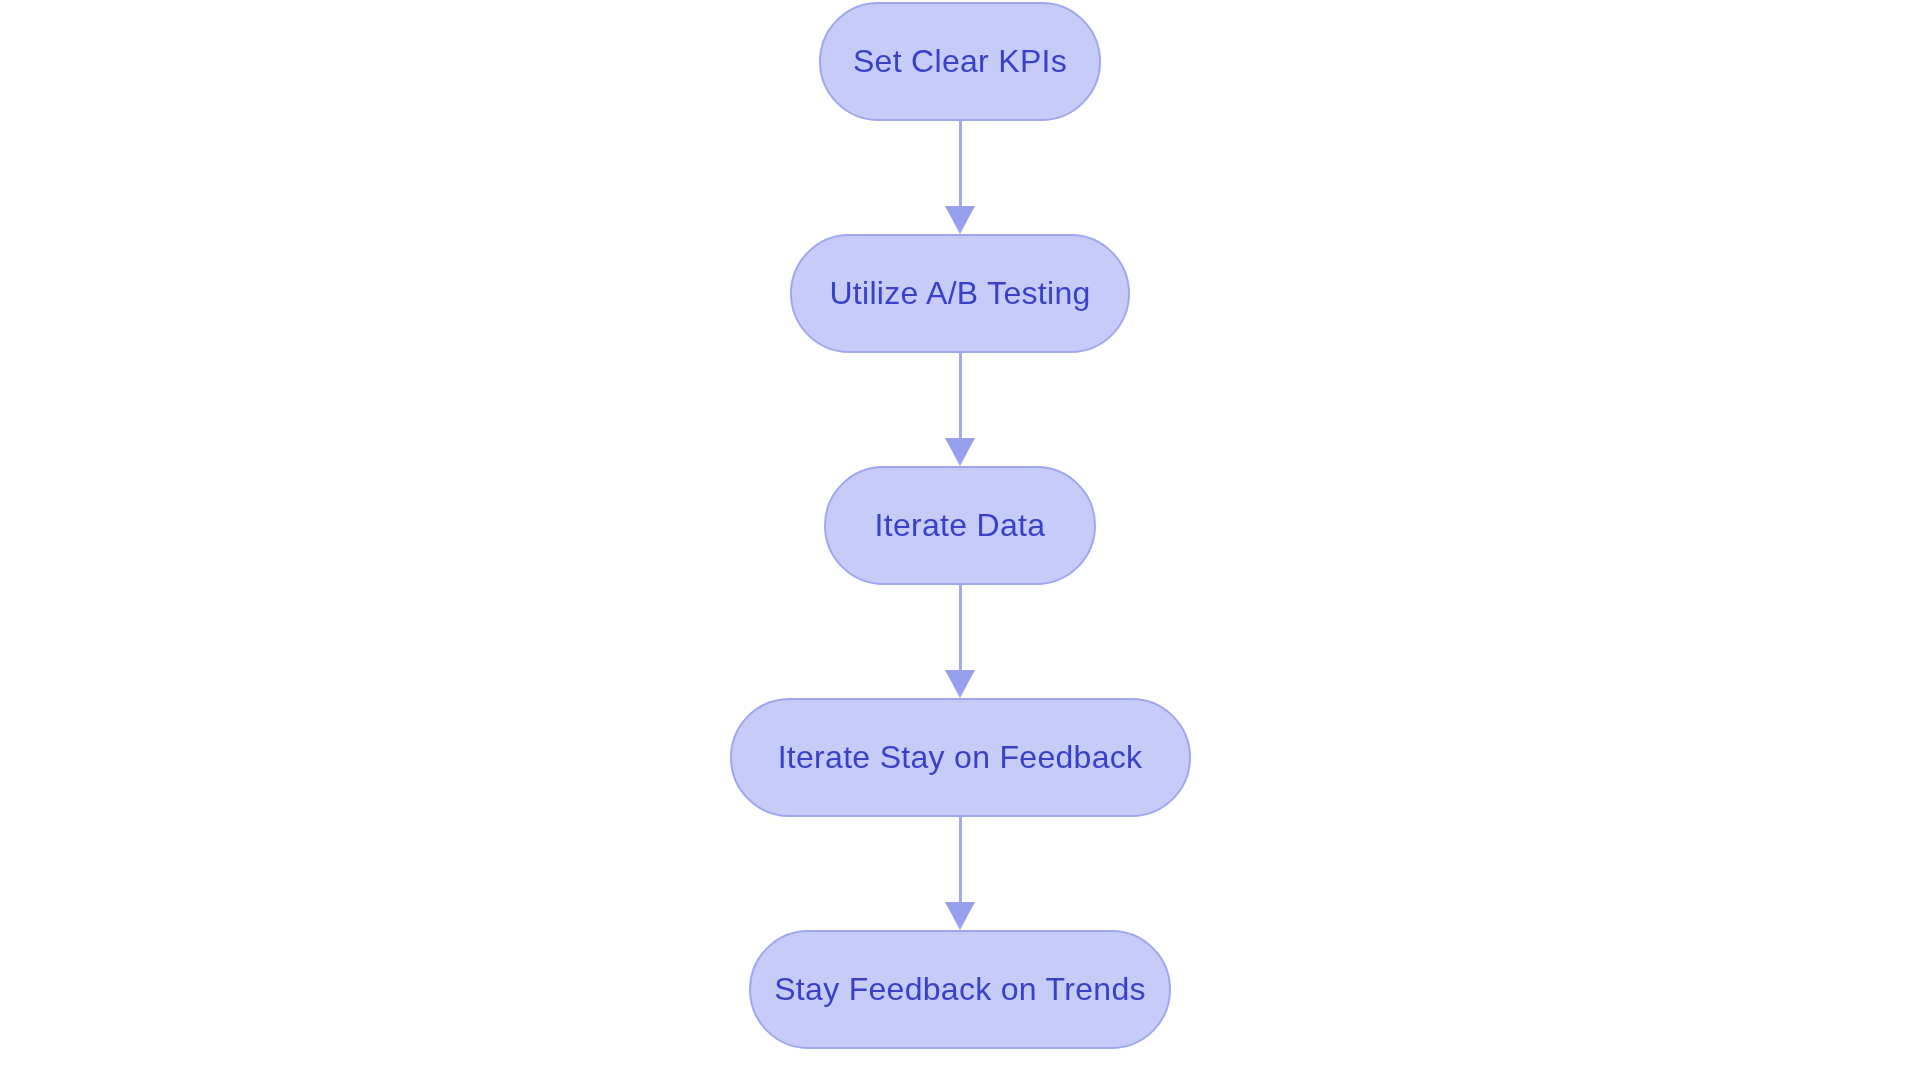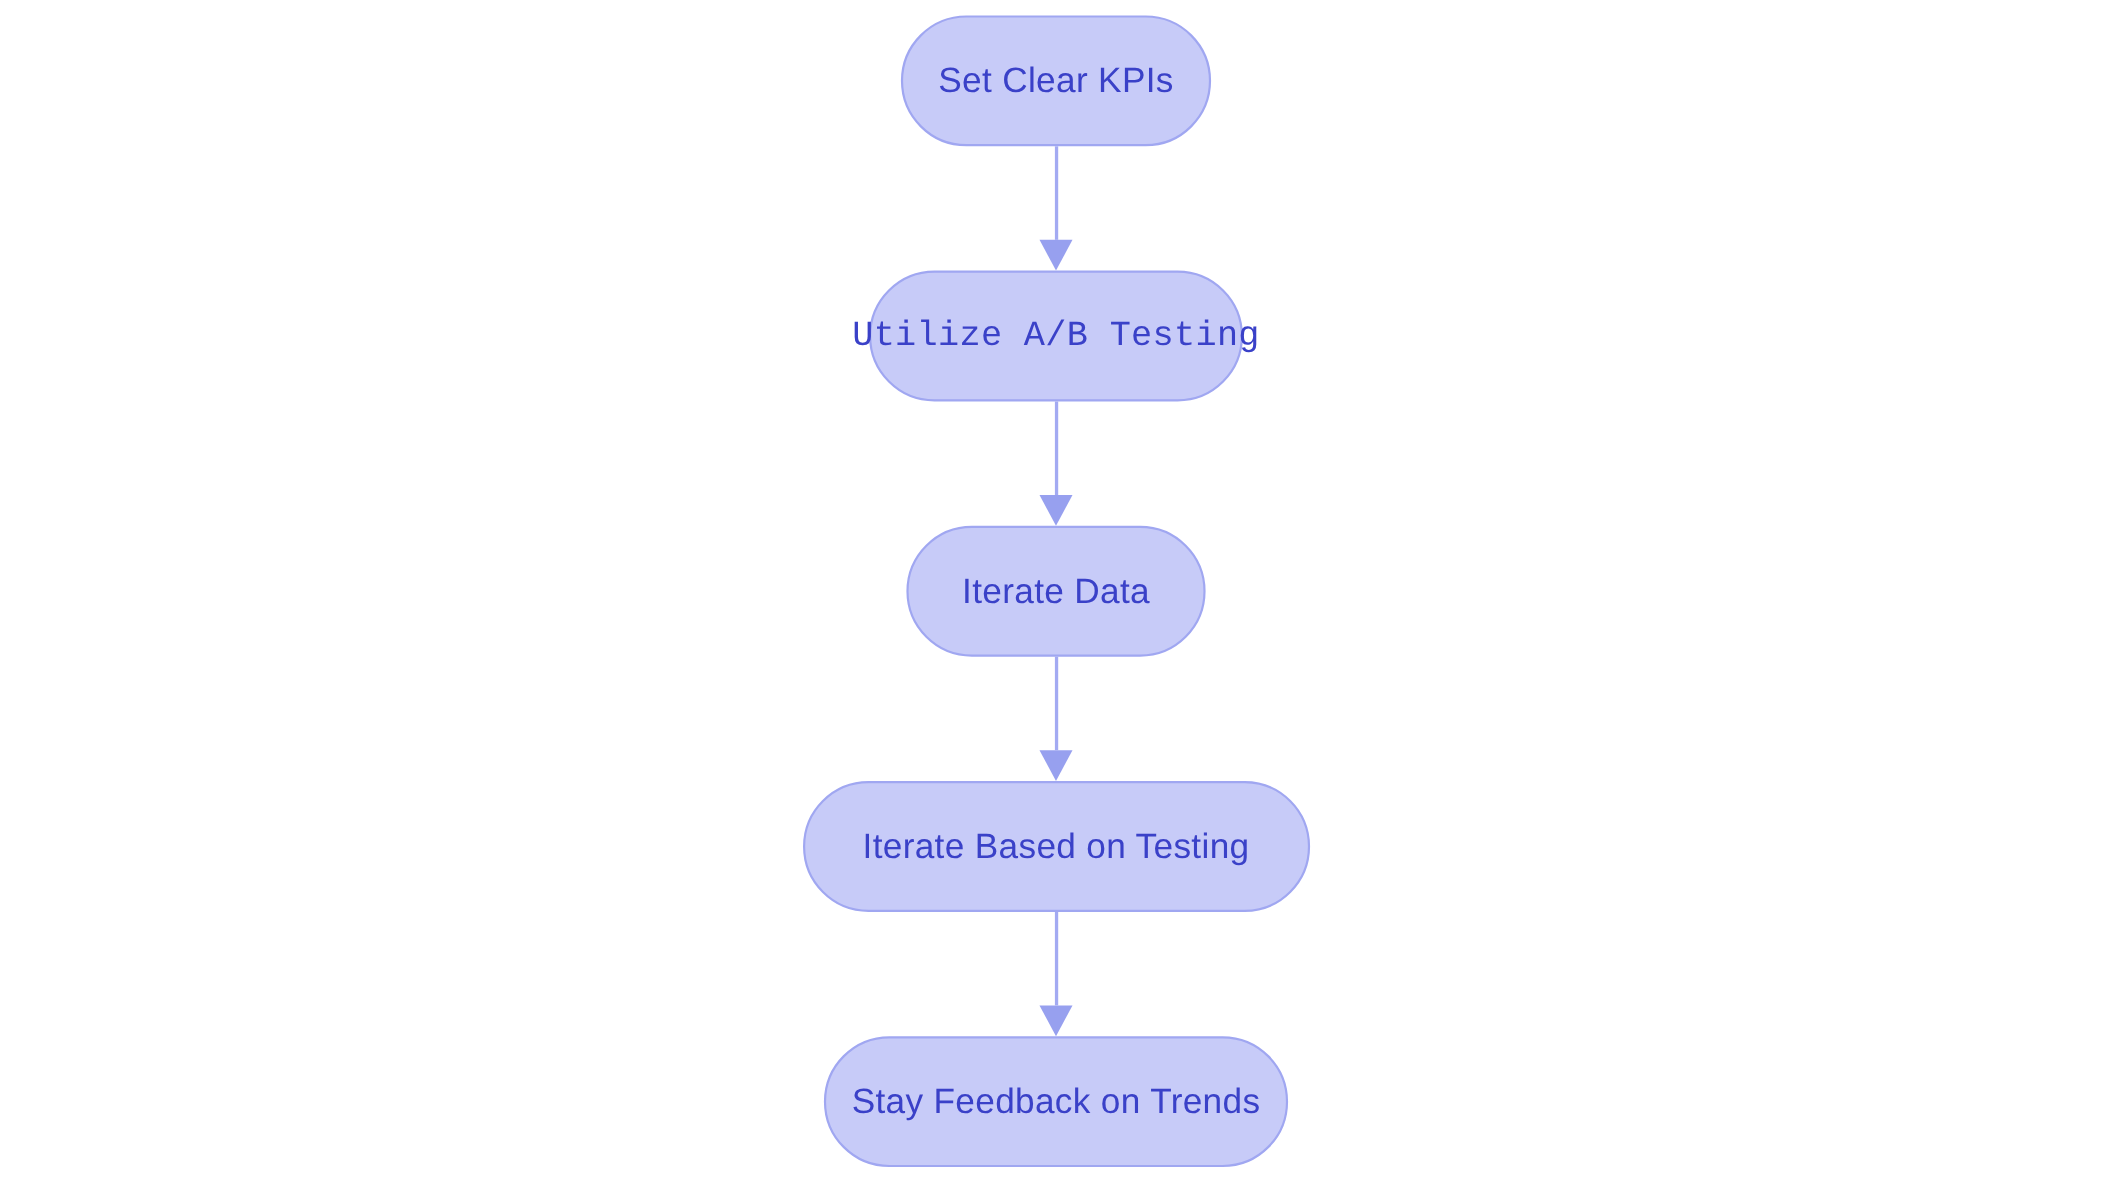--- a/index.html
+++ b/index.html
@@ -11,21 +11,21 @@
   .canvas {
     position: relative;
     width: 1920px;
     height: 1083px;
     background: #ffffff;
     overflow: hidden;
   }
   .flow {
     position: absolute;
     left: 0;
-    top: 14px;
+    top: 2px;
     width: 1920px;
     display: flex;
     flex-direction: column;
     align-items: center;
   }
   .node {
     height: 119px;
     box-sizing: border-box;
     border-radius: 60px;
     background: #c7cbf8;
@@ -36,21 +36,21 @@
     flex: 0 0 auto;
   }
   .node-label {
     color: #3a41c8;
     font-size: 32px;
     font-weight: 400;
     letter-spacing: 0.3px;
     white-space: nowrap;
   }
   .w-kpis    { width: 282px; }
-  .w-ab      { width: 340px; font-family: Liberation Mono, monospace; }
+  .w-ab      { width: 340px; }
   .w-analyze { width: 272px; }
   .w-iterate { width: 461px; }
   .w-trends  { width: 422px; }
   .connector {
     height: 113px;
     flex: 0 0 auto;
     display: flex;
     flex-direction: column;
     align-items: center;
   }
@@ -95,21 +95,21 @@
     <div class="node w-analyze">
       <span class="node-label">Iterate Data</span>
     </div>
 
     <div class="connector">
       <div class="line"></div>
       <div class="head"></div>
     </div>
 
     <div class="node w-iterate">
-      <span class="node-label">Iterate Based on Testing</span>
+      <span class="node-label">Iterate Stay on Feedback</span>
     </div>
 
     <div class="connector">
       <div class="line"></div>
       <div class="head"></div>
     </div>
 
     <div class="node w-trends">
       <span class="node-label">Stay Feedback on Trends</span>
     </div>

